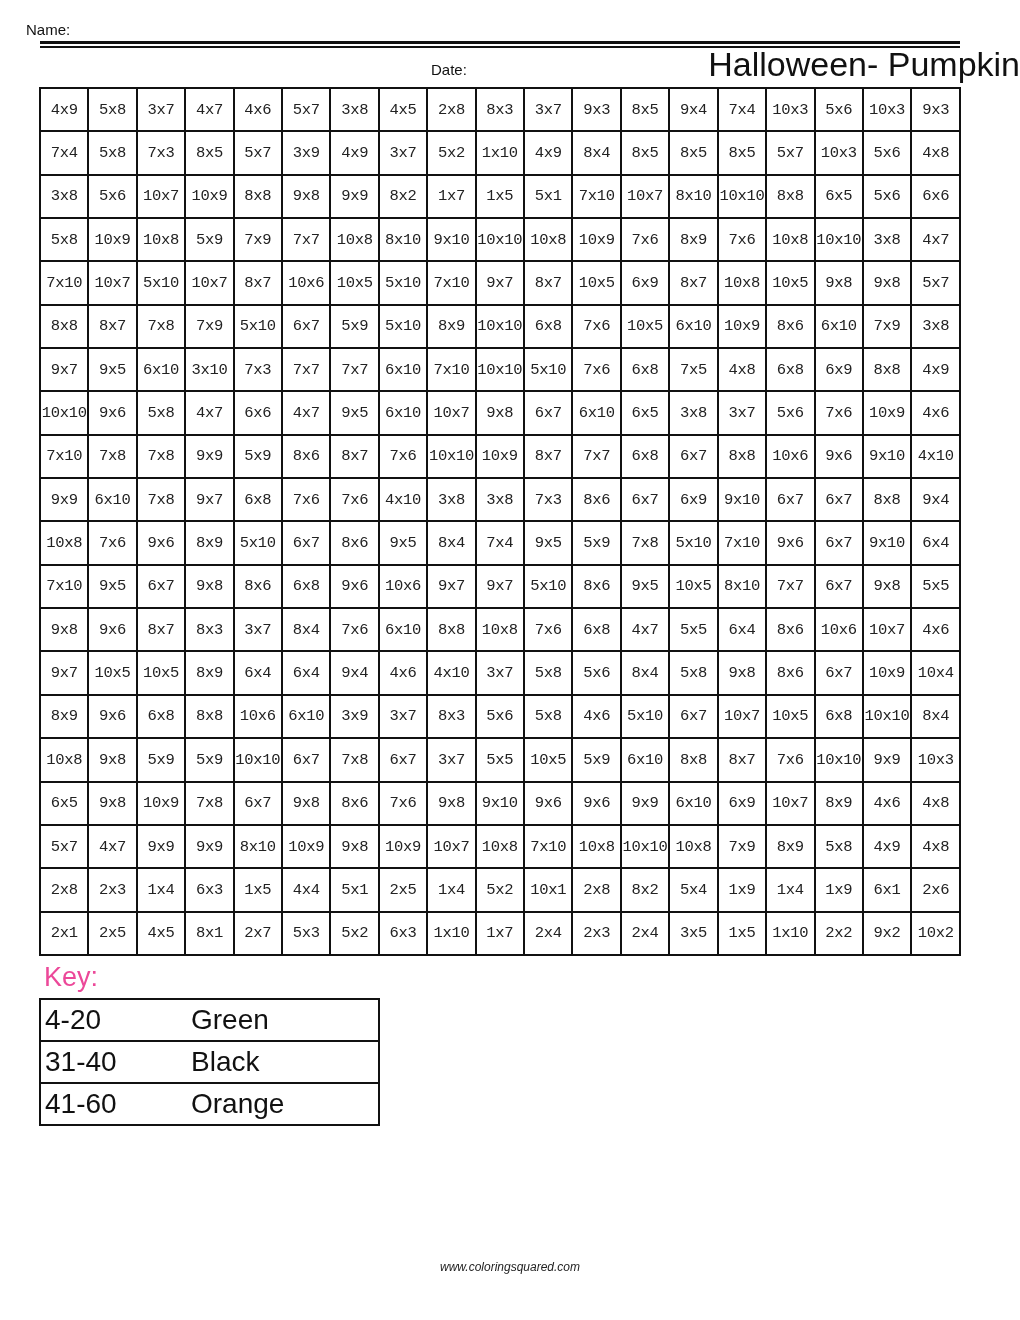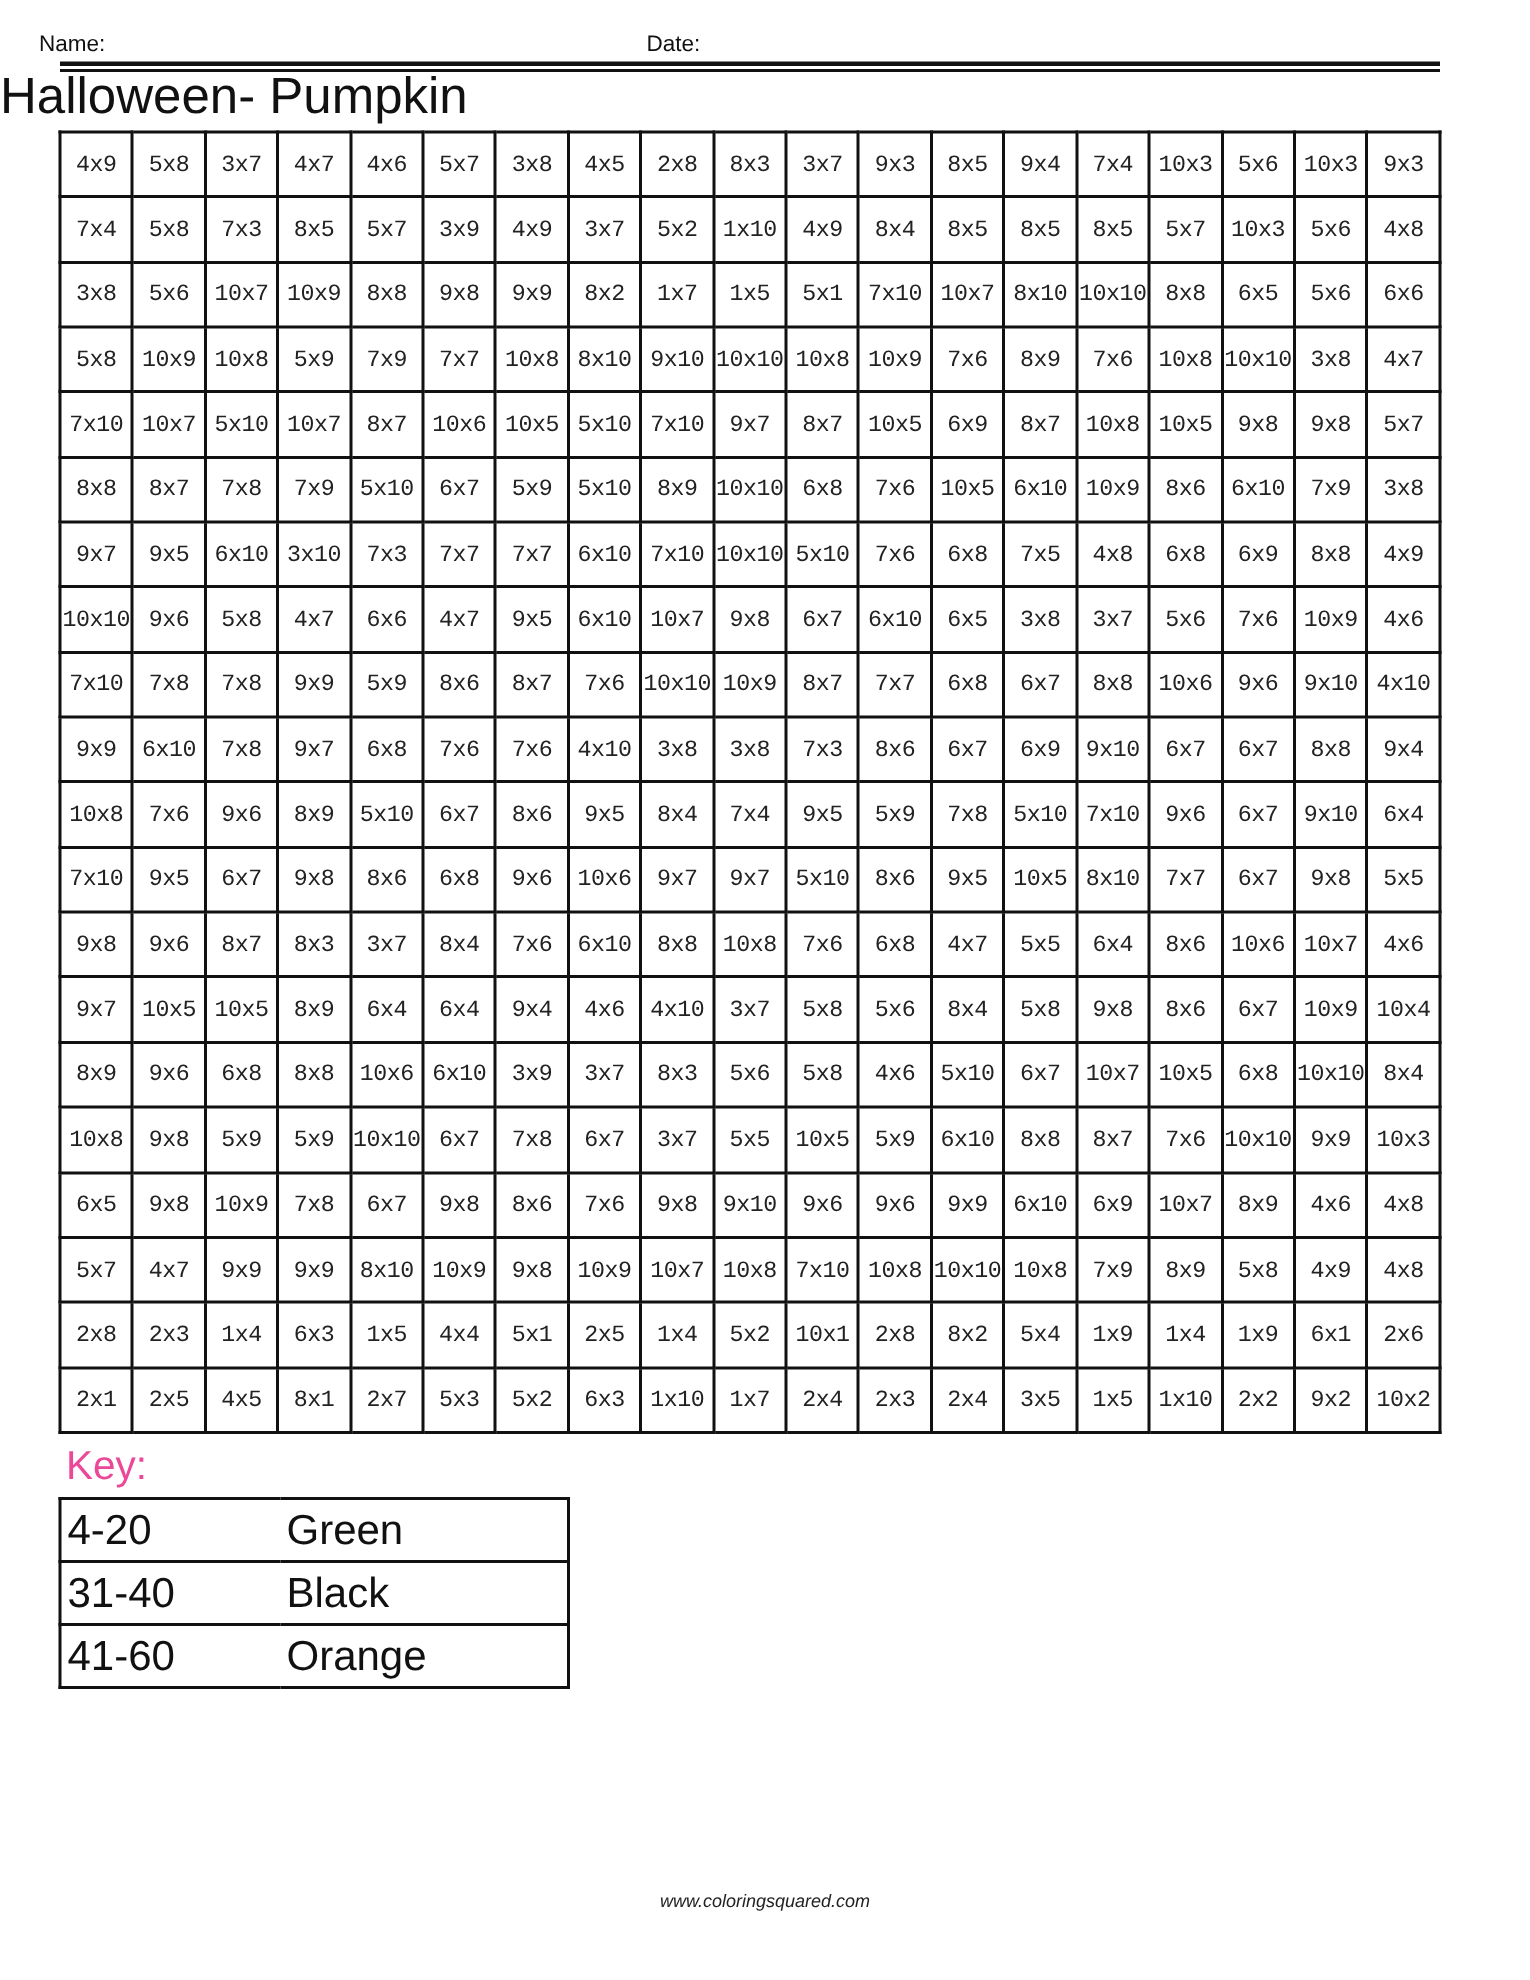--- a/index.html
+++ b/index.html
@@ -2,26 +2,26 @@
 <html><head>
 <meta charset="utf-8">
 <style>
   html, body { margin: 0; padding: 0; background: #ffffff; }
   body {
     width: 1020px; height: 1320px; position: relative; overflow: hidden;
     font-family: "Liberation Sans", "DejaVu Sans", sans-serif; color: #111;
   }
   .hdr-label { position: absolute; top: 21px; font-size: 15px; color: #111; }
   #name-label { left: 26px; }
-  #date-label { left: 431px; }
+  #date-label { left: 431px; margin-top: 40px; }
   .rule { position: absolute; left: 40px; width: 920px; background: #111; }
   #rule1 { top: 41px; height: 3px; }
   #rule2 { top: 46px; height: 1.5px; }
   #title {
-    position: absolute; top: 44px; left: 0; width: 1020px; text-align: left;
+    position: absolute; top: 44px; left: 0; width: 1020px; text-align: right;
     font-size: 34px; line-height: 40px; color: #111;
   }
   #grid {
     position: absolute; left: 39px; top: 87px; width: 922px; height: 869px;
     border-collapse: collapse; table-layout: fixed; font-family: Liberation Mono, monospace;
   }
   #grid td {
     border: 2px solid #111; text-align: center; vertical-align: middle;
     font-size: 15.5px; padding: 0; height: 41px; overflow: hidden; white-space: nowrap;
     color: #222; letter-spacing: -0.3px;

